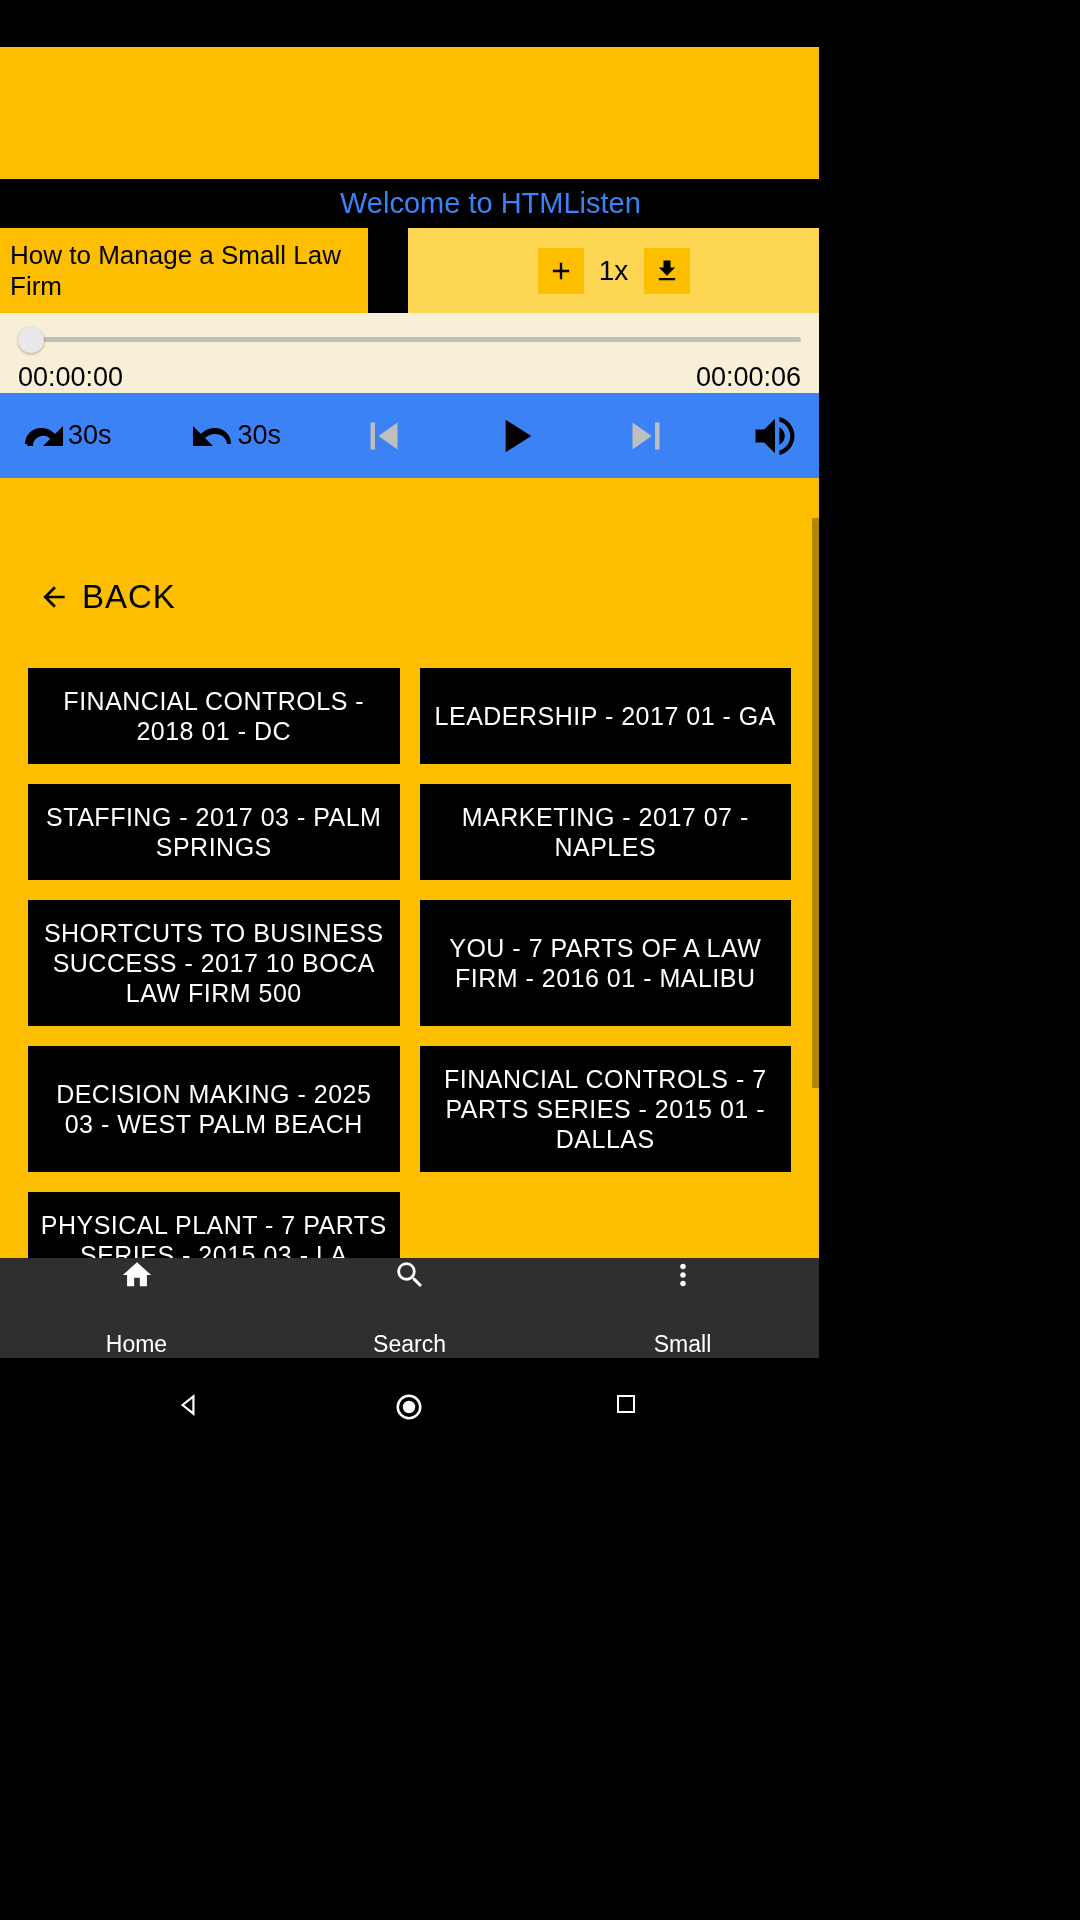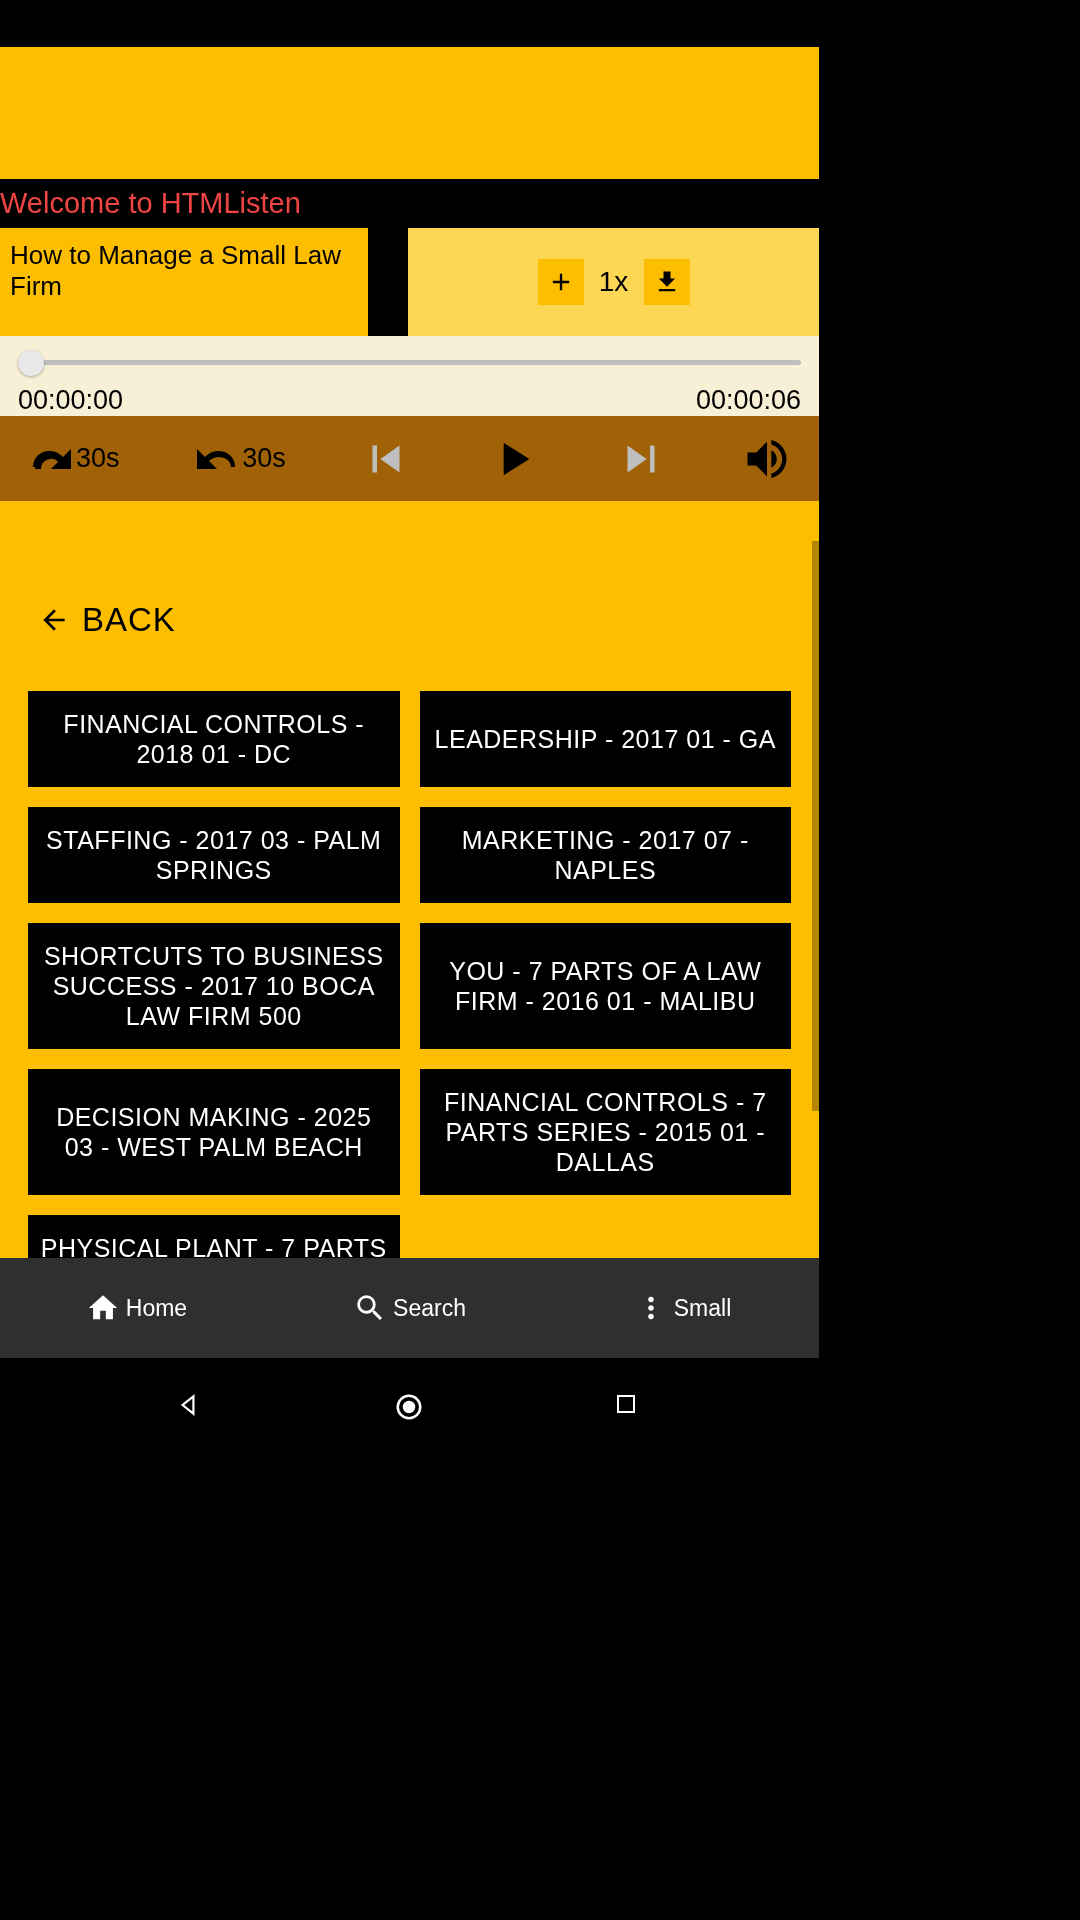--- a/index.html
+++ b/index.html
@@ -3,48 +3,48 @@
 <meta charset="utf-8">
 <style>
 * { margin: 0; padding: 0; box-sizing: border-box; font-family: -apple-system, BlinkMacSystemFont, 'Segoe UI', sans-serif; }
 html, body { width: 819px; height: 1456px; background: #000; overflow: hidden; }
 .screen { width: 819px; height: 1456px; background: #000; display: flex; flex-direction: column; }
 
 .status-bar { height: 47px; background: #000; }
 
 .yellow-header { height: 132px; background: #fdbe00; }
 
-.welcome-bar { height: 49px; background: #000; color: #ef4444; display: flex; align-items: center; font-size: 29px; font-weight: 400; }
+.welcome-bar { height: 49px; background: #000; color: #3b82f6; display: flex; align-items: center; padding-left: 340px; font-size: 29px; font-weight: 400; }
 
-.player-info { height: 108px; display: flex; gap: 40px; }
+.player-info { height: 85px; display: flex; gap: 40px; }
 .player-title { flex: 1; background: #fdbe00; padding: 12px 10px; font-size: 26px; color: #000; line-height: 1.2; }
 .player-buttons { width: 411px; background: #fdd654; display: flex; align-items: center; justify-content: center; }
 .pb { width: 46px; height: 46px; background: #fdbe00; display: flex; align-items: center; justify-content: center; font-size: 24px; color: #000; }
 .pb.speed { font-size: 28px; font-weight: 500; background: transparent; width: 60px; }
 
 .slider-area { height: 80px; background: #f7efd6; display: flex; flex-direction: column; padding: 10px 18px 0 18px; }
 .slider-track { position: relative; height: 34px; margin-bottom: 8px; }
 .slider-line { position: absolute; top: 14px; left: 0; right: 0; height: 5px; background: #bfbfbf; border-radius: 3px; }
 .slider-thumb { position: absolute; top: 4px; left: 0; width: 26px; height: 26px; background: #e8e8e8; border-radius: 50%; box-shadow: 0 1px 3px rgba(0,0,0,0.3); }
 .time-row { display: flex; justify-content: space-between; font-size: 27px; color: #000; }
 
-.controls { height: 85px; background: #a16207; display: flex; align-items: center; justify-content: space-between; padding: 0 26px; }
+.controls { height: 85px; background: #3b82f6; display: flex; align-items: center; justify-content: space-between; padding: 0 18px; }
 .ctrl-btn { display: flex; align-items: center; color: #000; font-size: 27px; }
 .ctrl-icon { width: 50px; height: 50px; display: flex; align-items: center; justify-content: center; }
 
 .content { flex: 1; background: #fdbe00; overflow: hidden; position: relative; }
 .back-btn { display: flex; align-items: center; gap: 12px; padding: 100px 0 52px 38px; font-size: 33px; color: #000; letter-spacing: 1px; }
 
 .grid { display: grid; grid-template-columns: 1fr 1fr; gap: 20px; padding: 0 28px; }
 .tile { background: #000; color: #fff; font-size: 25px; text-align: center; padding: 18px 12px; letter-spacing: 0.5px; display: flex; align-items: center; justify-content: center; line-height: 1.2; min-height: 76px; }
 
 .scroll-indicator { position: absolute; right: 0; top: 40px; width: 7px; height: 570px; background: #b38600; }
 
 .bottom-nav { height: 100px; background: #2f2f2f; display: flex; }
-.nav-item { flex: 1; display: flex; flex-direction: row; align-items: center; justify-content: center; gap: 6px; color: #fff; font-size: 23px; }
+.nav-item { flex: 1; display: flex; flex-direction: column; align-items: center; justify-content: space-between; gap: 6px; color: #fff; font-size: 23px; }
 .nav-icon { width: 34px; height: 34px; display: flex; align-items: center; justify-content: center; }
 
 .android-nav { height: 98px; background: #000; display: flex; align-items: center; justify-content: space-around; padding: 0 80px; }
 .an-btn { width: 30px; height: 30px; }
 
 svg { display: block; }
 </style>
 </head>
 <body>
 

